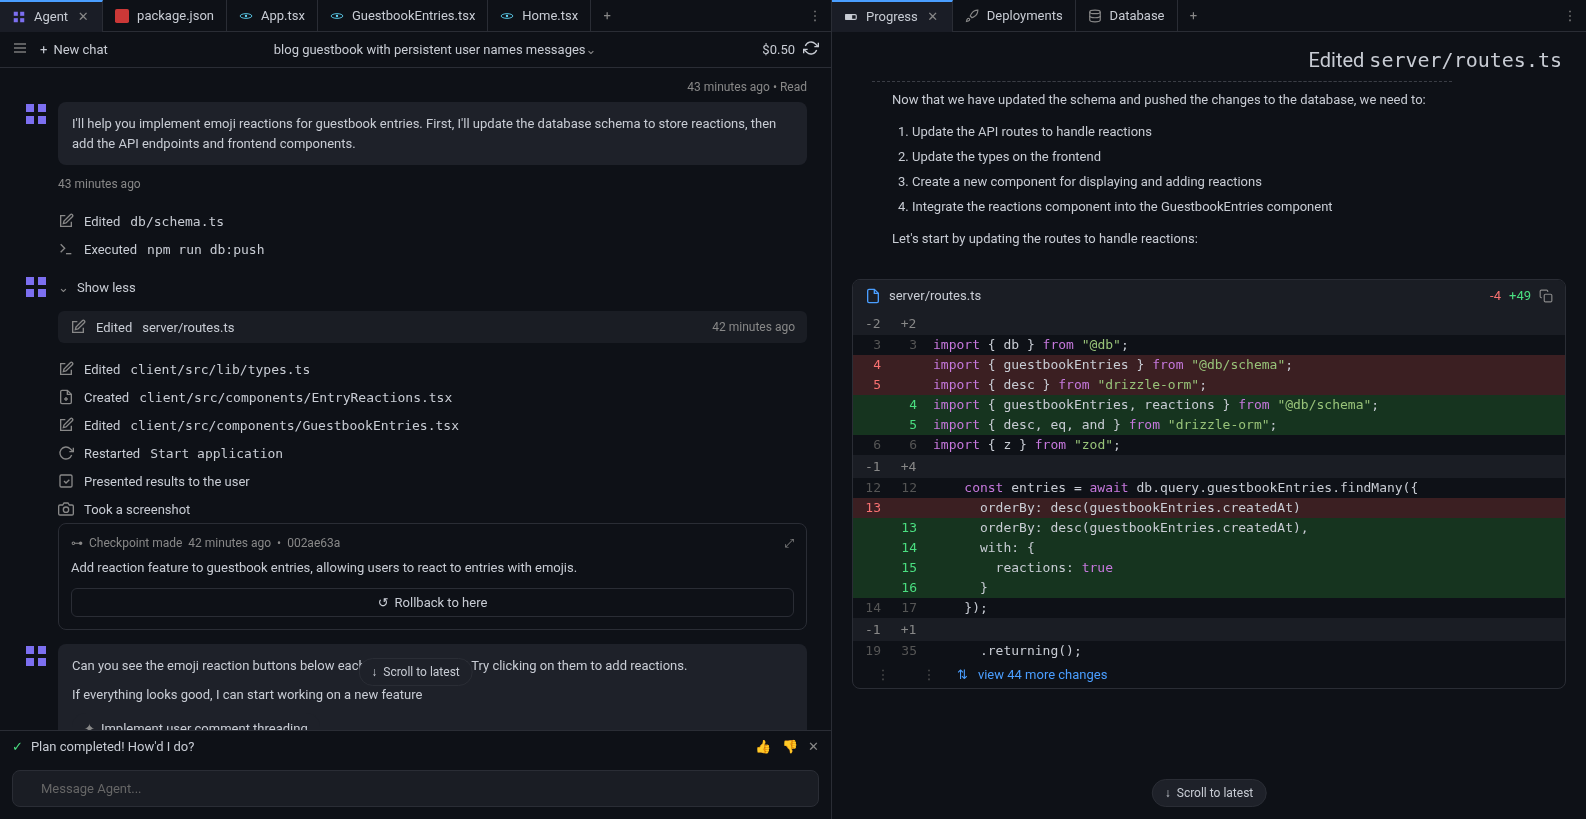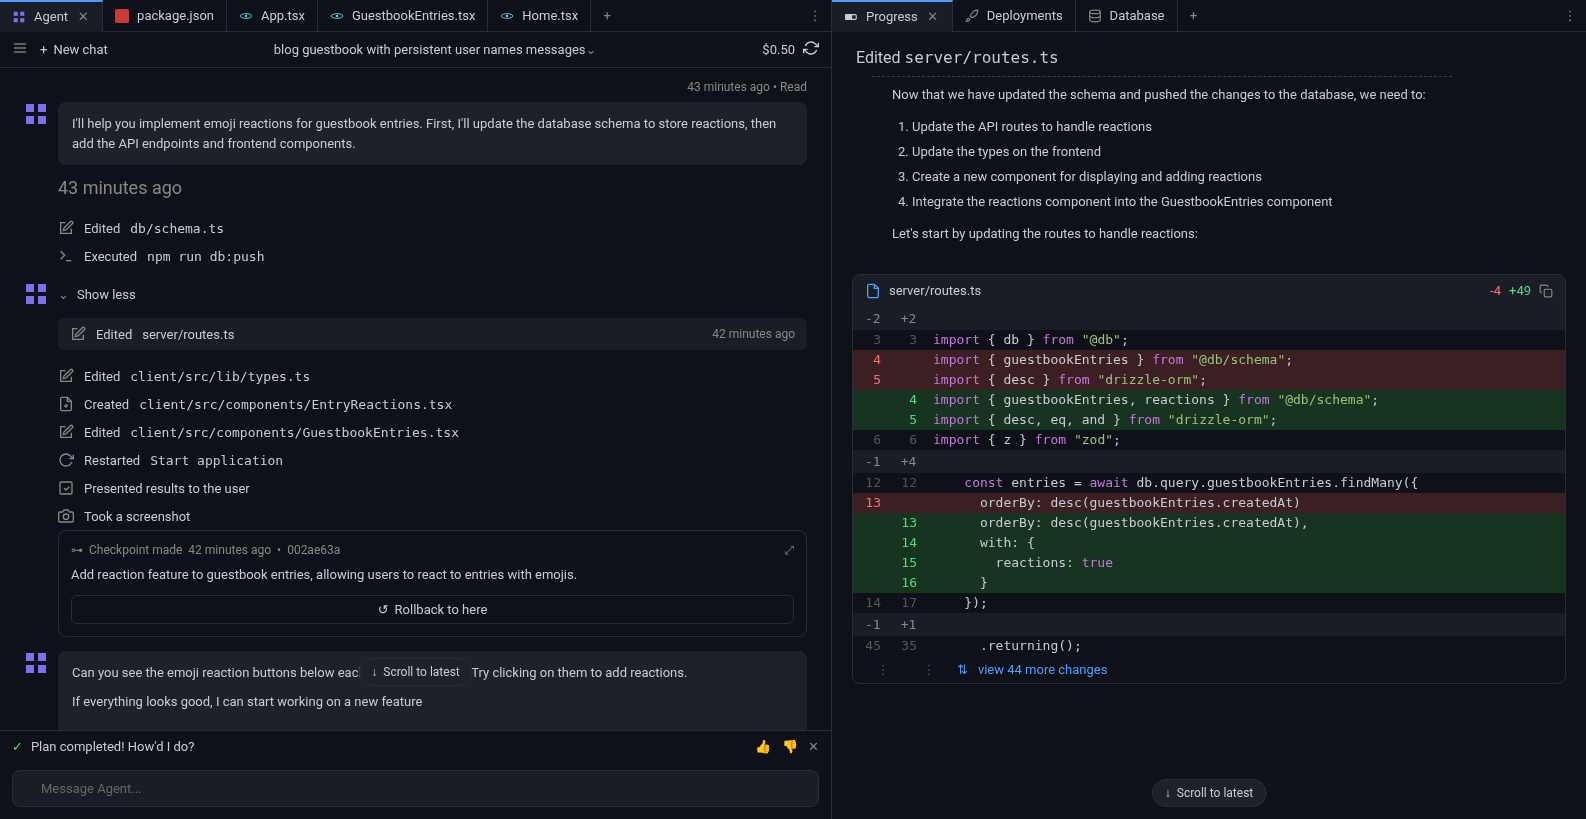--- a/index.html
+++ b/index.html
@@ -136,21 +136,21 @@
 .avatar svg { width: 24px; height: 24px; }
 .message-text {
   background: #1e2129;
   padding: 12px 14px;
   border-radius: 8px;
   line-height: 1.5;
   flex: 1;
 }
 .sub-timestamp {
   color: #888;
-  font-size: 18px;
+  font-size: 12px;
   margin-left: 34px;
   margin-bottom: 16px;
 }
 .action-list {
   margin-left: 34px;
 }
 .action-item {
   display: flex;
   align-items: center;
   gap: 10px;
@@ -261,22 +261,22 @@
 .input-box {
   background: #1a1d24;
   border: 1px solid #2a2d35;
   border-radius: 8px;
   padding: 10px 28px;
   color: #888;
 }
 
 .right-header {
   padding: 16px 24px 8px;
-  text-align: left;
-  font-size: 16px;
+  text-align: right;
+  font-size: 20px;
 }
 .right-header .mono {
   font-family: ui-monospace, "SF Mono", Menlo, monospace;
 }
 .right-body {
   padding: 8px 60px 16px;
   line-height: 1.7;
   position: relative;
   border-top: 1px dashed transparent;
 }
@@ -788,21 +788,21 @@
             <span class="ln">17</span>
             <span class="line-content">    });</span>
           </div>
         </div>
       <div class="diff-hunk-header">
         <span>-1</span>
           <span>+1</span>
       </div>
       <div id="diff-lines-3">
           <div class="diff-line">
-            <span class="ln">45</span>
+            <span class="ln">19</span>
             <span class="ln">35</span>
             <span class="line-content">      .returning();</span>
           </div>
         </div>
       <div class="view-more">
         <span class="dots">⋮</span>
         <span class="dots">⋮</span>
         <span style="color:#4a9eff;">⇅</span>
         <a>view 44 more changes</a>
       </div>

